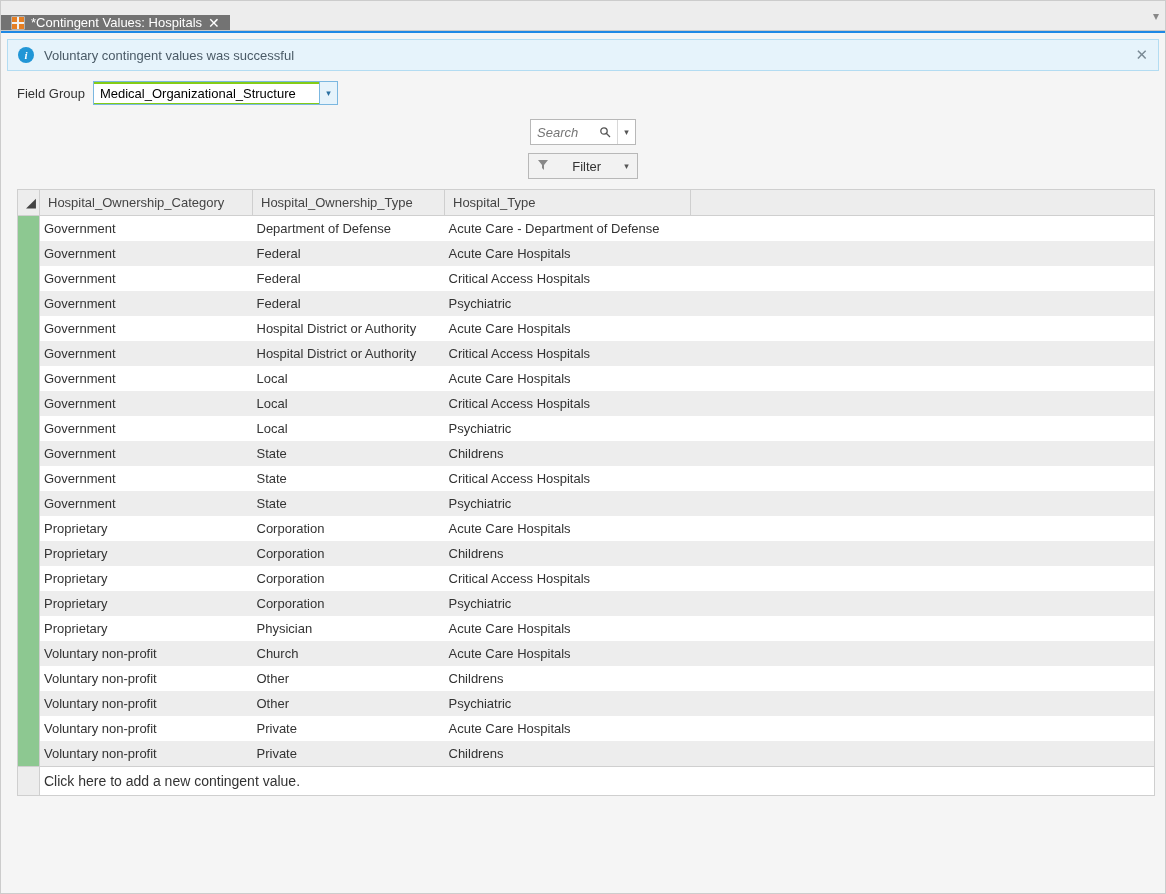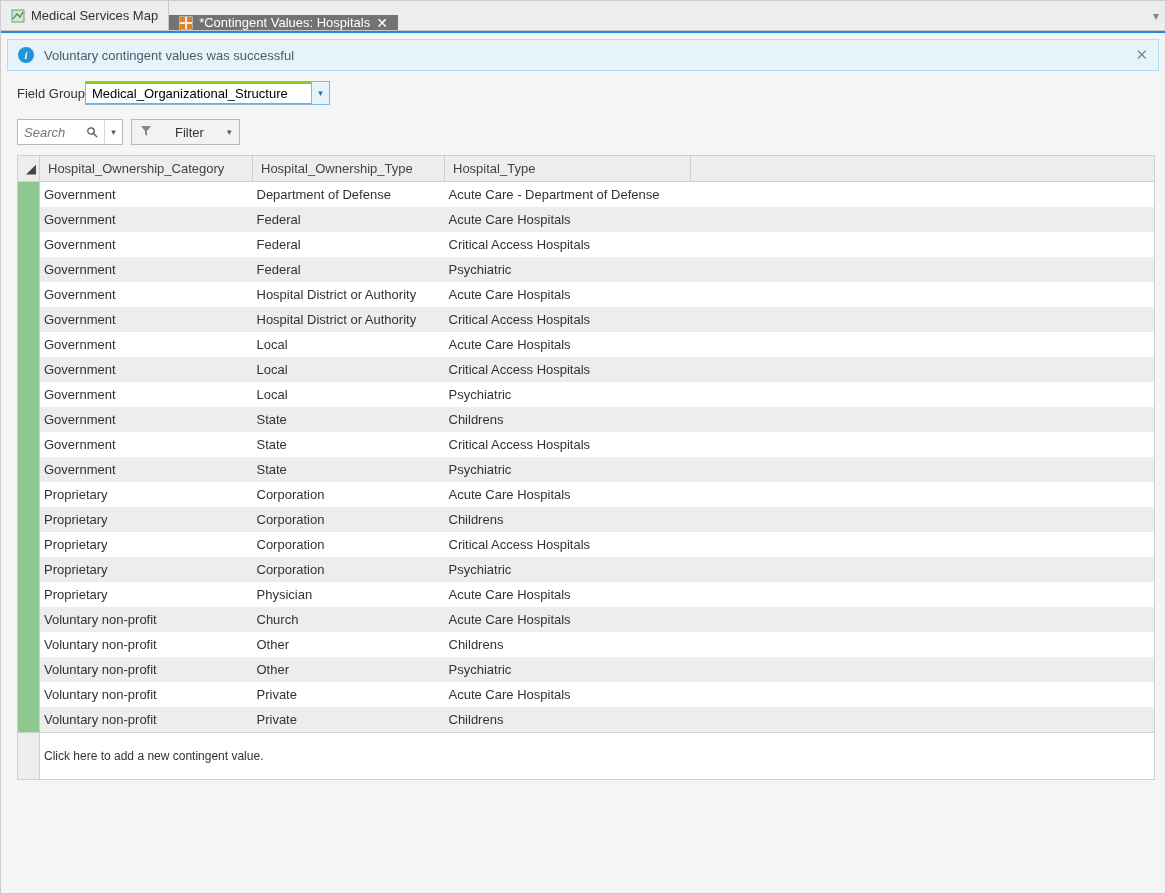--- a/index.html
+++ b/index.html
@@ -88,20 +88,21 @@
   }
   .info-close {
     margin-left: auto;
     color: #7a8a95;
     cursor: pointer;
     font-size: 15px;
   }
   .field-group-row {
     display: flex;
     align-items: center;
+    gap: 8px;
     padding: 10px 16px 4px 16px;
   }
   .dropdown {
     display: inline-flex;
     align-items: center;
     border: 1px solid #7bb7e0;
     background: #84cc16;
     height: 24px;
     position: relative;
   }
@@ -121,20 +122,21 @@
     display: flex; align-items: center; justify-content: center;
     font-size: 9px;
     color: #2a6fa1;
     cursor: pointer;
   }
   .toolbar {
     display: flex;
     align-items: center;
     gap: 8px;
     padding: 10px 16px;
+    flex-direction: column;
   }
   .search-box {
     display: inline-flex;
     align-items: center;
     border: 1px solid #b8b8b8;
     background: #fff;
     height: 26px;
   }
   .search-box input {
     border: none;
@@ -229,39 +231,30 @@
     border: 1px solid #cfcfcf;
     border-top: none;
   }
   .add-row-handle {
     width: 22px;
     background: #ededed;
     border-right: 1px solid #cfcfcf;
   }
   .add-row-text {
     flex: 1;
-    padding: 16px 4px;
-    font-size: 12px;
+    padding: 6px 4px;
+    font-size: 14px;
     color: #333;
     cursor: pointer;
   }
 </style>
 </head>
 <body>
 
 <div class="tab-bar">
-  <div class="tab">
-    <span class="tab-icon">
-      <svg width="14" height="14" viewBox="0 0 14 14">
-        <rect x="1" y="1" width="12" height="12" fill="#cde7d0" stroke="#6aa06e"></rect>
-        <polyline points="2,10 6,5 9,8 12,3" fill="none" stroke="#4a8050" stroke-width="1.2"></polyline>
-      </svg>
-    </span>
-    <span>Medical Services Map</span>
-  </div>
   <div class="tab active">
     <span class="tab-icon">
       <svg width="14" height="14" viewBox="0 0 14 14">
         <rect x="1" y="1" width="12" height="12" fill="#fff" stroke="#fff" opacity="0.9"></rect>
         <rect x="1" y="1" width="5" height="5" fill="#e67e22"></rect>
         <rect x="8" y="1" width="5" height="5" fill="#e67e22"></rect>
         <rect x="1" y="8" width="5" height="5" fill="#e67e22"></rect>
         <rect x="8" y="8" width="5" height="5" fill="#e67e22"></rect>
       </svg>
     </span>

